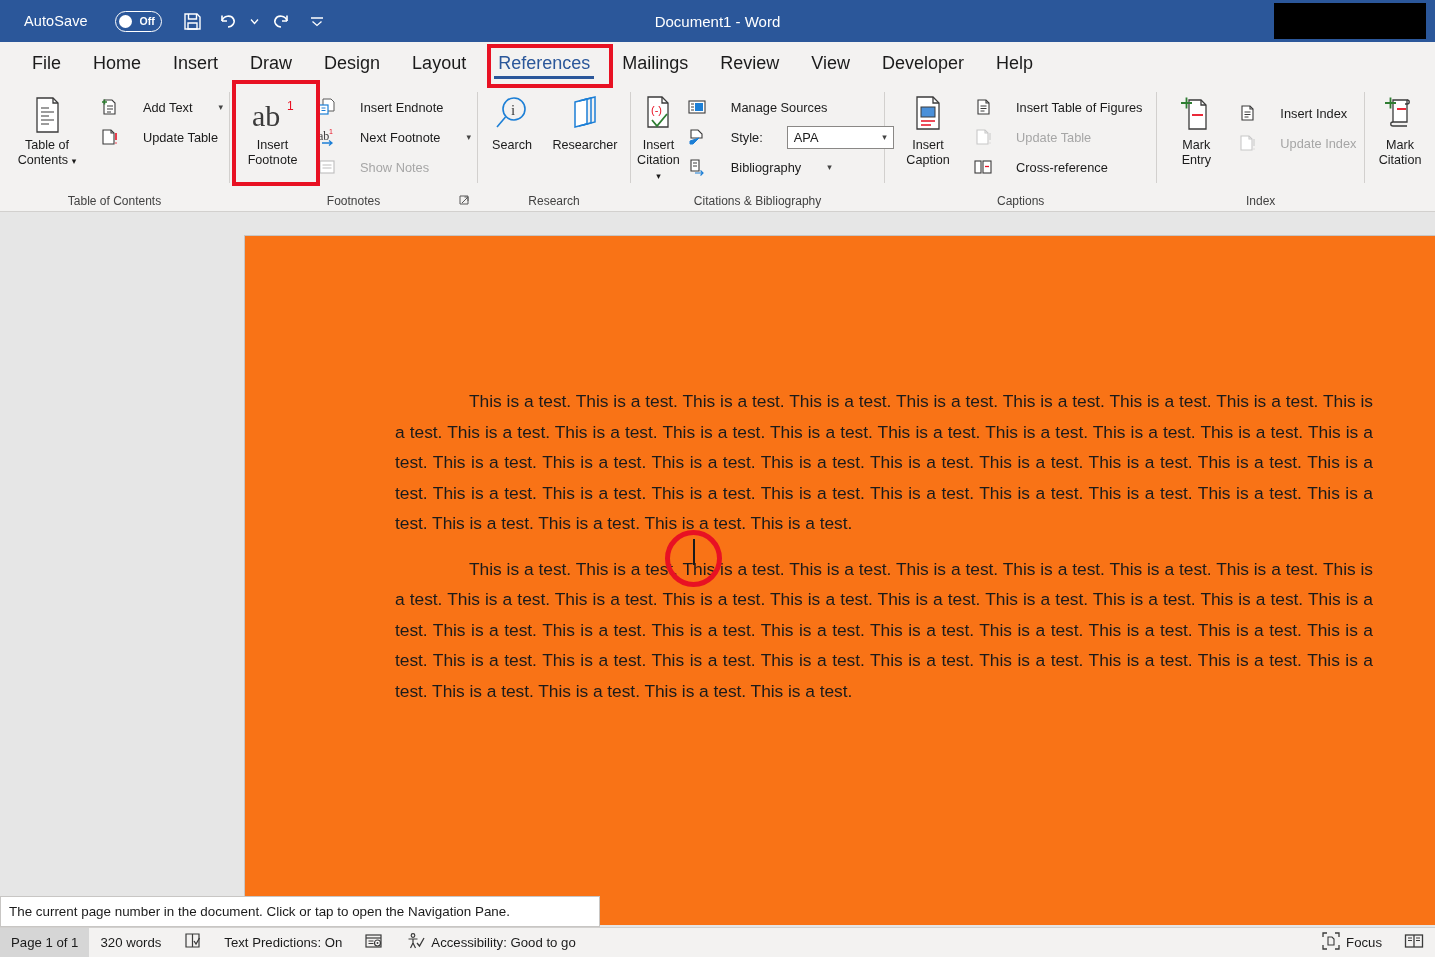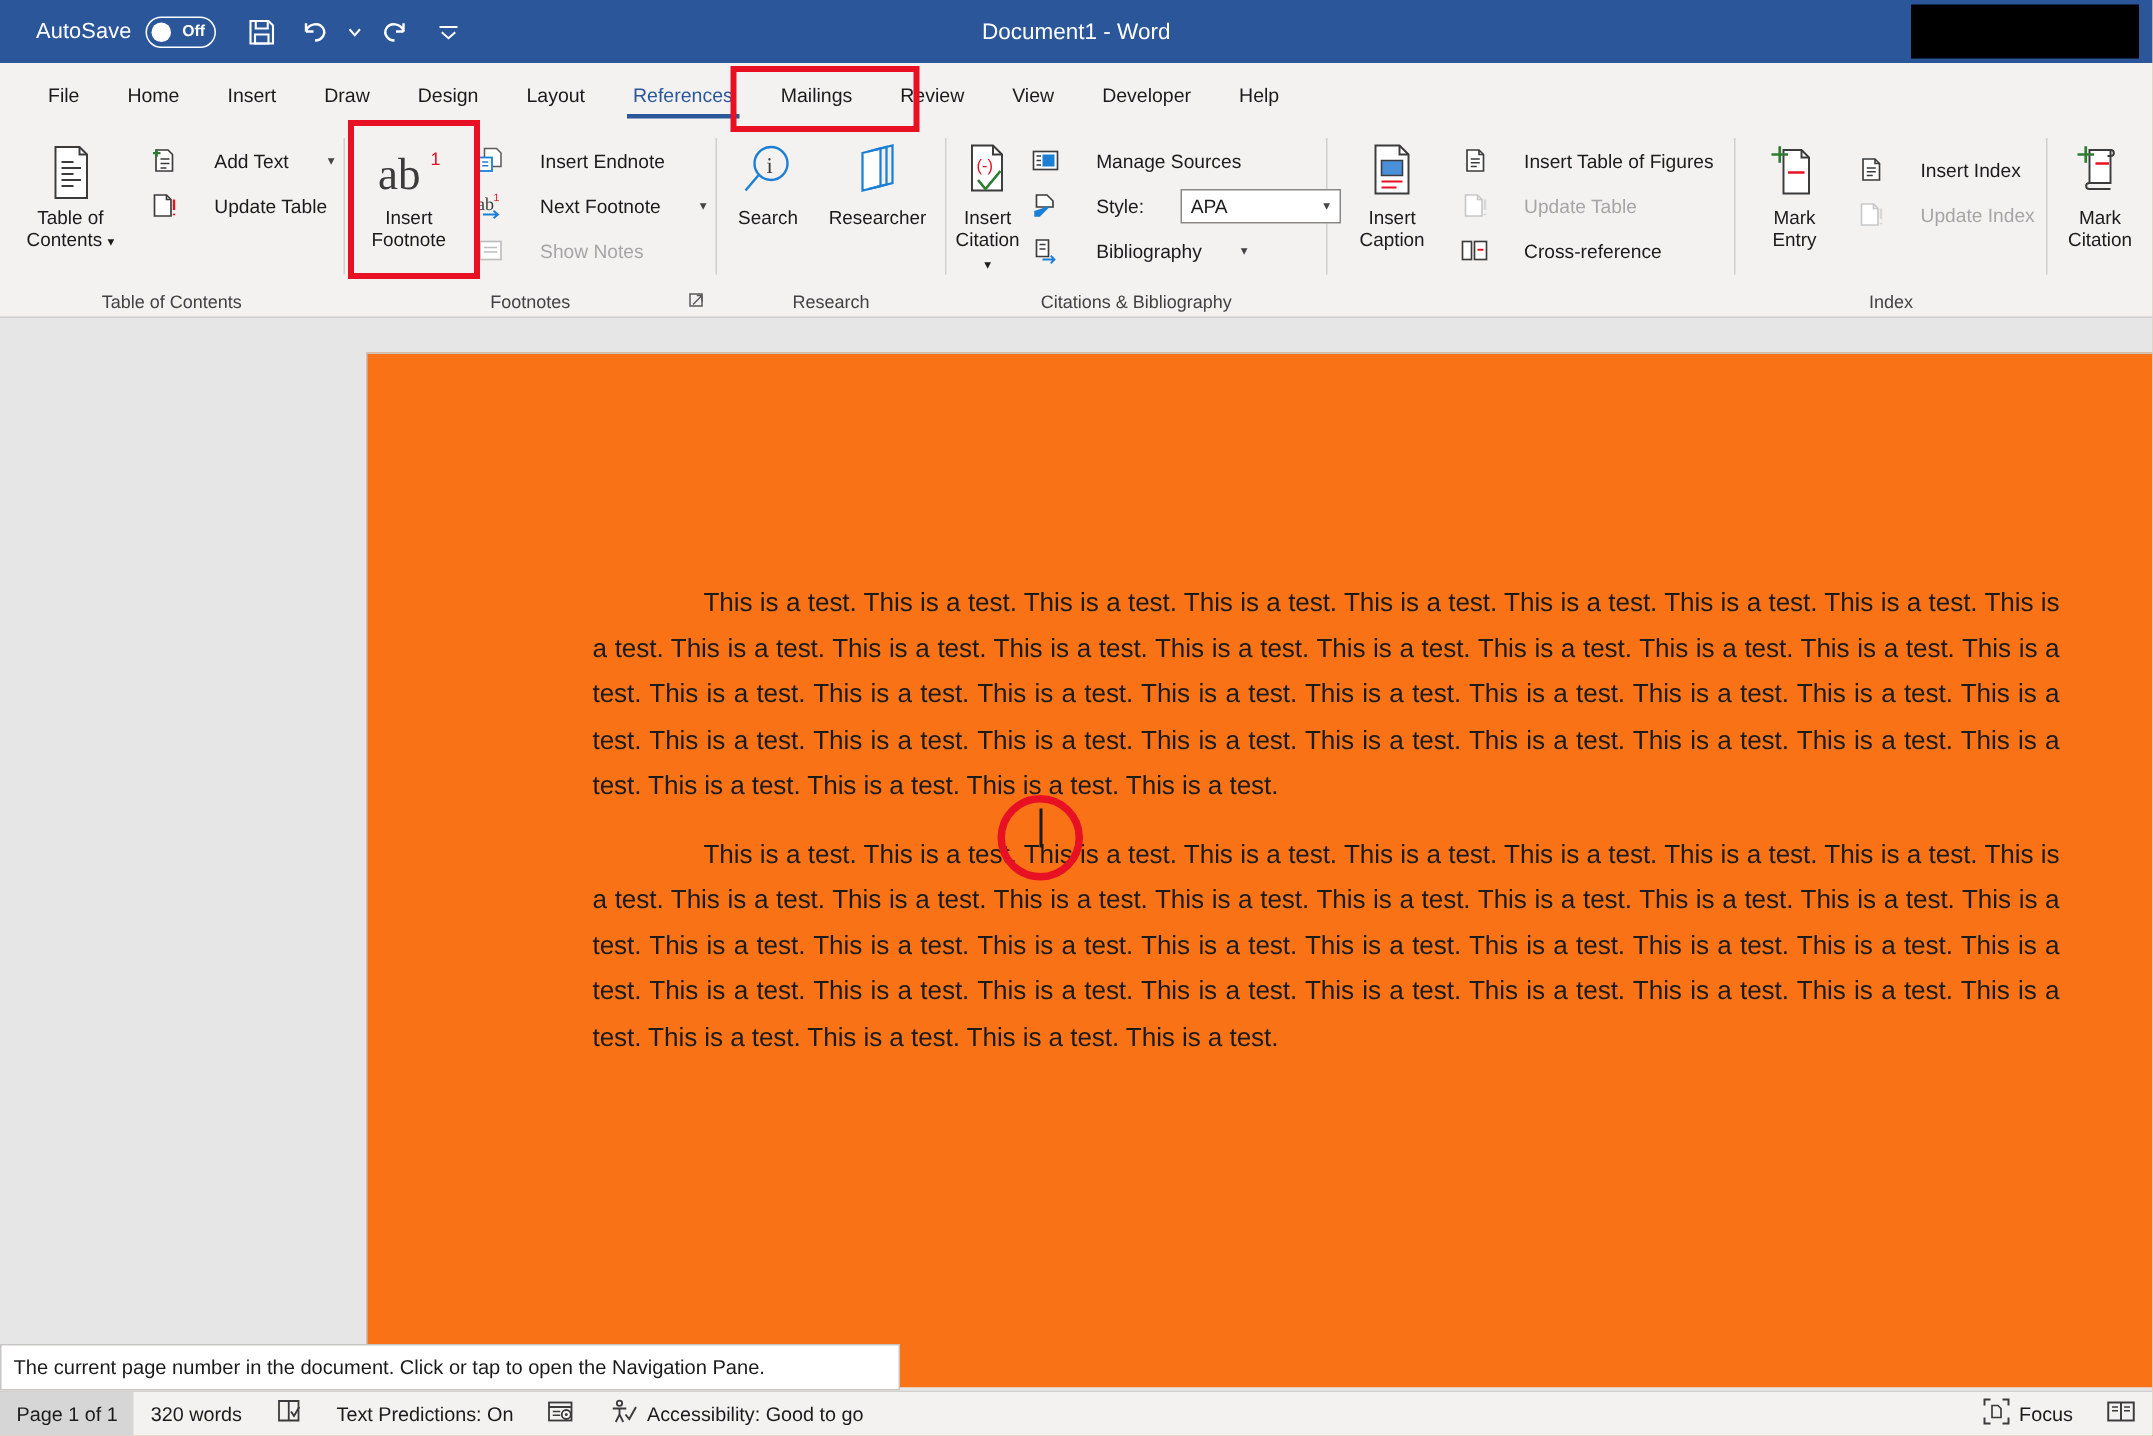--- a/index.html
+++ b/index.html
@@ -9,21 +9,21 @@
     overflow: hidden;
     background: #e6e6e6;
   }
   #app { position: relative; width: 1435px; height: 957px; }
 
   
   .titlebar {
     position: absolute; left: 0; top: 0; width: 1435px; height: 42px;
     background: #2b579a; display: flex; align-items: center;
   }
-  .autosave-wrap { display: flex; align-items: center; margin-left: 24px; gap: 9px; }
+  .autosave-wrap { display: flex; align-items: center; margin-left: 24px; gap: 27px; }
   .autosave-label { color: #ffffff; font-size: 14.5px; letter-spacing: .1px; }
   .toggle {
     width: 47px; height: 21px; border-radius: 11px;
     border: 1.6px solid #ffffff; position: relative; display: flex;
     align-items: center;
   }
   .toggle .knob {
     width: 13px; height: 13px; border-radius: 50%; background: #fff;
     position: absolute; left: 3px;
   }
@@ -50,21 +50,21 @@
     position: absolute; left: 1274px; top: 3px; width: 152px; height: 36px; background: #000;
   }
 
   
   .tabstrip {
     position: absolute; left: 0; top: 42px; width: 1435px; height: 42px;
     background: #f3f2f1; display: flex; align-items: center; padding-left: 16px;
   }
   .tab {
     height: 42px; padding: 0 16px; display: flex; align-items: center;
-    font-size: 13px; color: #1b1b1b; position: relative; white-space: nowrap;
+    font-size: 18px; color: #1b1b1b; position: relative; white-space: nowrap;
   }
   .tab.active { color: #2b579a; font-weight: normal; }
   .tab.active::after {
     content: ""; position: absolute; left: 12px; right: 12px; bottom: 5px;
     height: 3px; background: #2b579a;
   }
 
   
   .ribbon {
     position: absolute; left: 0; top: 84px; width: 1435px; height: 128px;
@@ -453,20 +453,21 @@
               <svg width="18" height="18" viewBox="0 0 18 18">
                   <rect x="1" y="3" width="6" height="12" fill="#fff" stroke="#3b3b3b" stroke-width="1.1"></rect>
                   <rect x="9" y="3" width="8" height="12" fill="#fff" stroke="#3b3b3b" stroke-width="1.1"></rect>
                   <path d="M11 8.5h4" stroke="#e81123" stroke-width="1.3"></path>
                 </svg>
             </span>
             <span>Cross-reference</span>
           </div>
         </div>
       </div>
+      <div class="grp-label">Captions</div>
     </div>
     <div class="grp-sep"></div>
 
     <div class="grp" style="width:208px">
       <div class="grp-body">
         <div class="big-btn" style="margin-left:6px;width:66px">
           <span class="ic">
             <svg width="38" height="40" viewBox="0 0 38 40">
                 <path d="M12 6h12l5 5v24H12z" fill="#fff" stroke="#3b3b3b" stroke-width="1.3"></path>
                 <path d="M24 6v5h5" fill="none" stroke="#3b3b3b" stroke-width="1.3"></path>

